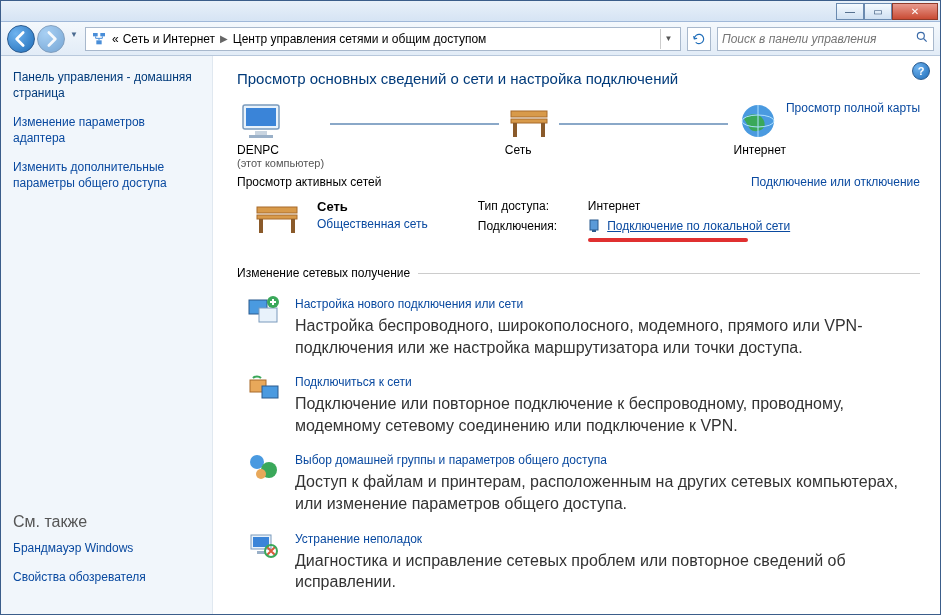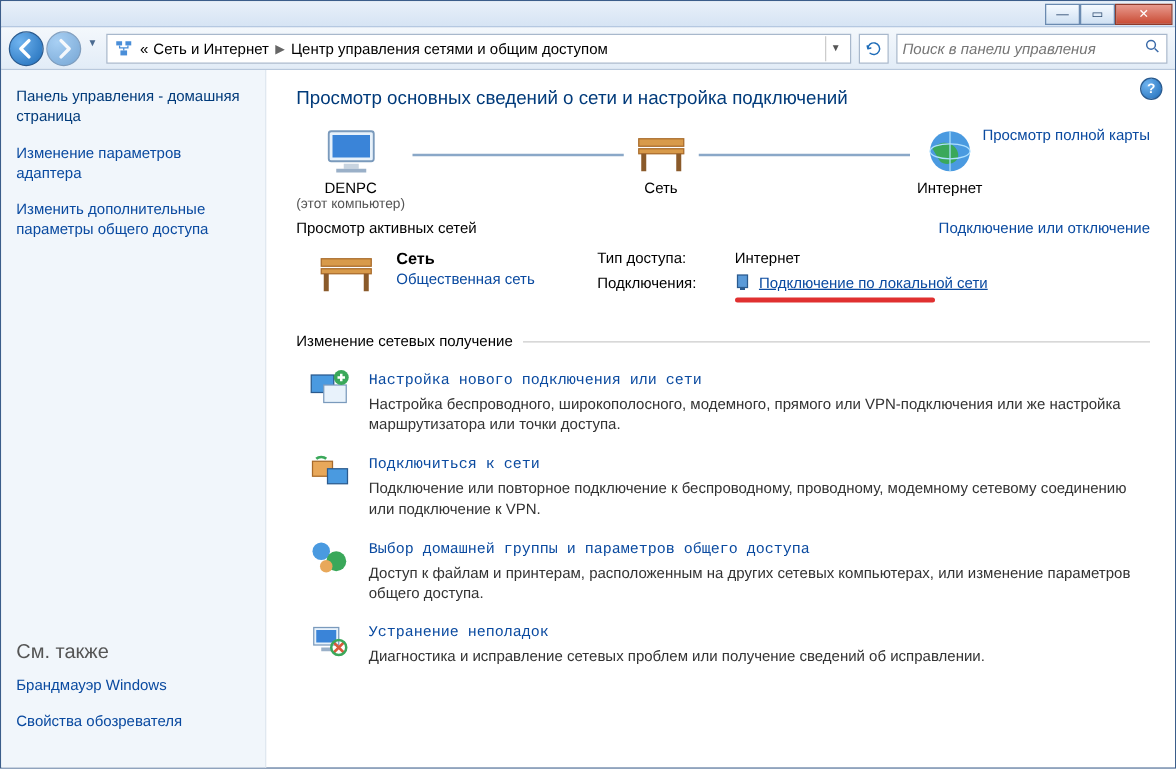--- a/index.html
+++ b/index.html
@@ -36,21 +36,21 @@
 .sidebar .head{color:#003a7a;}
 .sidebar .spacer{flex:1;}
 .sidebar .seealso{font-size:16px;color:#555;margin-bottom:10px;}
 
 .main { flex:1; padding:14px 20px 10px 24px; position:relative; overflow:hidden;}
 .help{position:absolute;top:6px;right:10px;width:18px;height:18px;border-radius:50%;background:radial-gradient(circle at 30% 30%,#6fb3ef,#1e6cb8);color:#fff;font-size:11px;font-weight:bold;display:flex;align-items:center;justify-content:center;border:1px solid #2a5a8e;}
 
 h1.title{font-size:15px;font-weight:normal;color:#003a7a;margin-bottom:14px;}
 
 .netmap{display:flex;align-items:flex-start;gap:0;margin-bottom:6px;}
-.node{display:flex;flex-direction:column;align-items:center;font-size:12px;}
+.node{display:flex;flex-direction:column;font-size:12px;}
 .node .nicon{width:48px;height:42px;display:flex;align-items:center;justify-content:center;}
 .node .nlabel{color:#000;}
 .node .nsub{color:#555;font-size:11px;}
 .connector{flex:1;border-top:2px solid #8aa8c8;margin:22px 6px 0 6px; min-width:60px;}
 .fullmap{margin-left:auto; font-size:12px;}
 .fullmap a{color:#0a4aa0;text-decoration:none;}
 
 .section-row{display:flex;justify-content:space-between;align-items:center;font-size:12px;color:#000;margin:4px 0 10px 0;gap:44px;}
 .section-row a{color:#0a4aa0;text-decoration:none;text-align:center;}
 
@@ -63,22 +63,22 @@
 .netright .row{display:flex;margin-bottom:6px;}
 .netright .lbl{width:110px;}
 .netright a{color:#0a4aa0;}
 .redline{height:4px;background:#e03030;border-radius:2px;width:160px;margin-top:2px;}
 
 fieldset{border:none;border-top:1px solid #ccc;margin-top:6px;padding-top:10px;}
 fieldset legend{font-size:12px;padding-right:8px;color:#000;}
 
 .task{display:flex;gap:14px;margin:4px 0 14px 10px;}
 .task .ticon{width:34px;height:34px;flex-shrink:0;}
-.task .ttext a{font-size:12px;color:#0a4aa0;text-decoration:none;font-family:Liberation Mono, monospace;}
-.task .ttext .tdesc{font-size:12px;color:#333;margin-top:3px;line-height:1.35;}
+.task .ttext a{font-size:12px;color:#0a4aa0;text-decoration:none;}
+.task .ttext .tdesc{font-size:16px;color:#333;margin-top:3px;line-height:1.35;}
 
 .icon-svg{width:100%;height:100%;}
 </style>
 </head>
 <body>
 
 <div class="window">
 
   <div class="titlebar">
     <div class="btn">—</div>
@@ -280,20 +280,20 @@
             <svg viewBox="0 0 34 34">
                 <rect x="4" y="6" width="20" height="14" fill="#e8f2fb" stroke="#7a9abc"></rect>
                 <rect x="6" y="8" width="16" height="10" fill="#3a84d8"></rect>
                 <rect x="10" y="22" width="8" height="3" fill="#9ab0c8"></rect>
                 <path d="M20 18l8 8M28 18l-8 8" stroke="#d85a3a" stroke-width="2"></path>
                 <circle cx="24" cy="22" r="6" fill="none" stroke="#3aa85a" stroke-width="2"></circle>
               </svg>
           </div>
           <div class="ttext">
             <a href="#">Устранение неполадок</a>
-            <div class="tdesc">Диагностика и исправление сетевых проблем или получение сведений об исправлении.</div>
+            <div class="tdesc">Диагностика и исправление сетевых проблем или повторное сведений об исправлении.</div>
           </div>
         </div>
 
       </fieldset>
     </div>
   </div>
 </div>
 
 </body></html>

